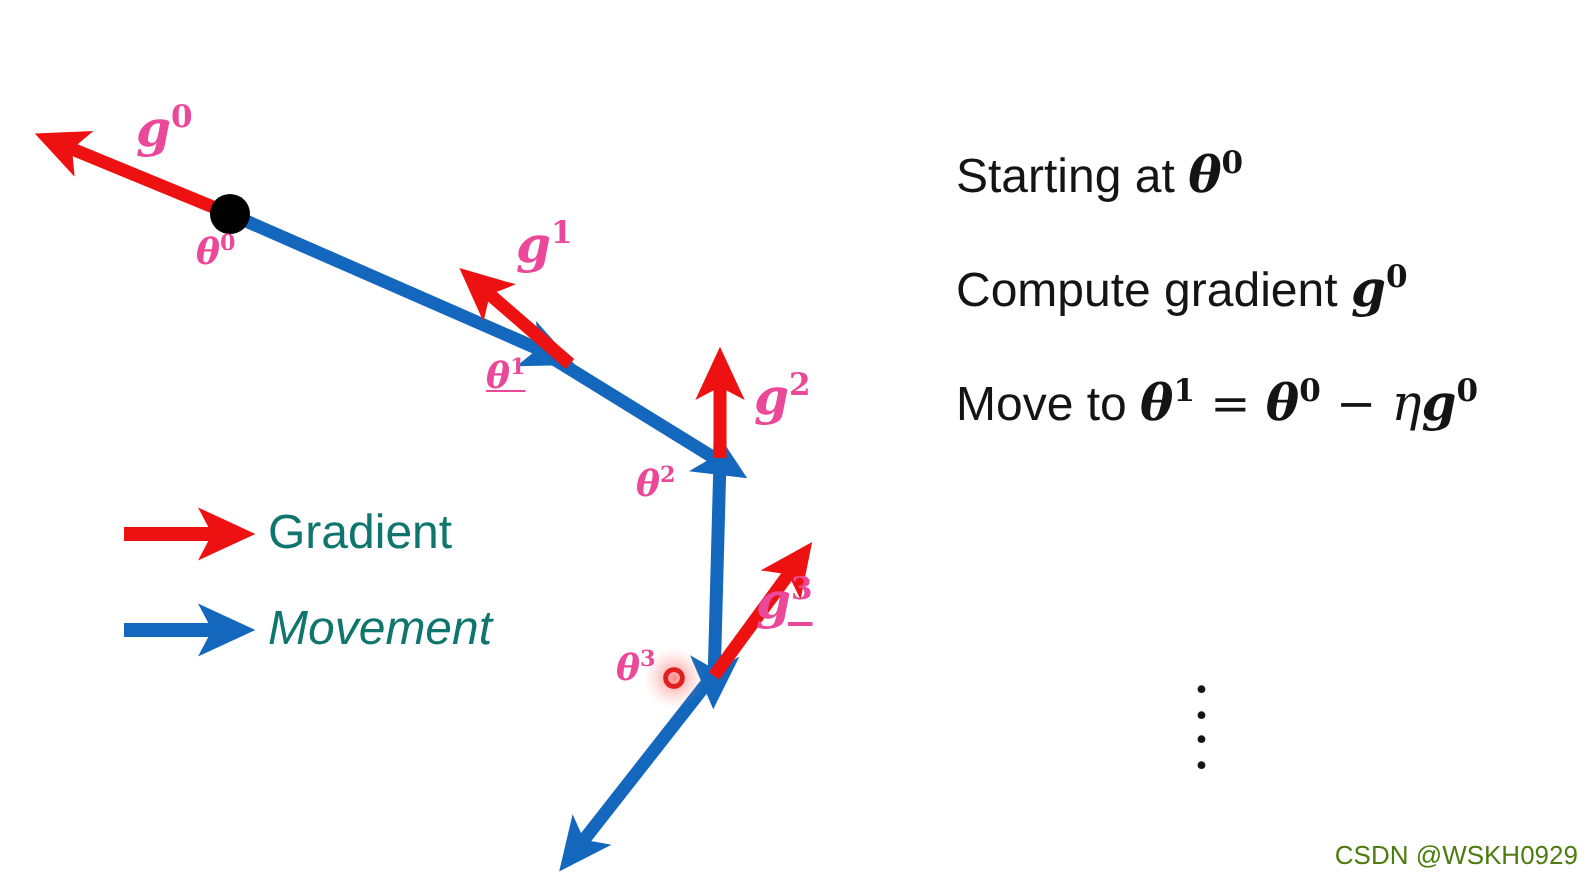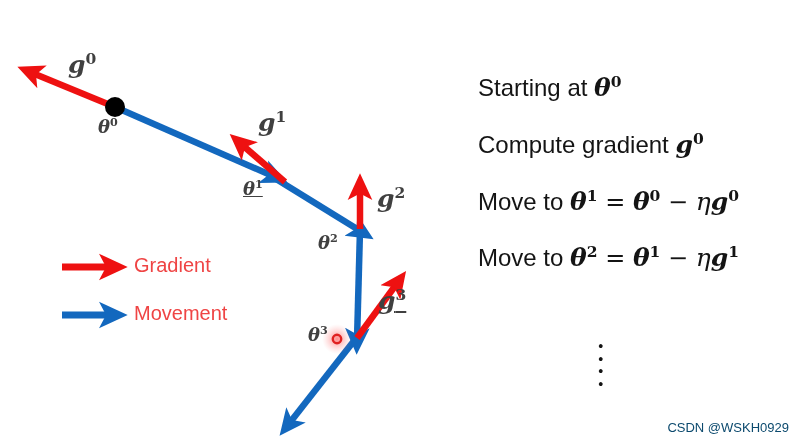--- a/index.html
+++ b/index.html
@@ -20,39 +20,39 @@
     left: 0;
     top: 0;
     width: 797px;
     height: 441px;
   }
   .math-label {
     position: absolute;
     font-family: "DejaVu Serif", serif;
     font-style: italic;
     font-weight: bold;
-    color: #404040;
+    color: #ec4899;
     white-space: nowrap;
     line-height: 1;
   }
   .math-label sup {
     font-size: 0.62em;
     font-style: normal;
     font-weight: bold;
     vertical-align: super;
     line-height: 0;
   }
   .theta-label { font-size: 18px; }
   .g-label { font-size: 25px; }
 
   .legend-text {
     position: absolute;
     font-family: "Liberation Sans", sans-serif;
-    font-size: 20px;
-    color: #ef4444;
+    font-size: 24px;
+    color: #0f766e;
     white-space: nowrap;
     line-height: 1;
   }
 
   .steps {
     position: absolute;
     left: 478px;
     top: 46px;
     width: 310px;
   }
@@ -99,21 +99,21 @@
     letter-spacing: 0;
     line-height: 0.42;
     text-align: center;
   }
   .watermark {
     position: absolute;
     right: 8px;
     bottom: 6px;
     font-family: "Liberation Sans", sans-serif;
     font-size: 13px;
-    color: #0c4a6e;
+    color: #4d7c0f;
     white-space: nowrap;
   }
 </style>
 </head>
 <body>
 
 <div id="page">
 
   <svg id="diagram-svg" viewBox="0 0 797 441">
     <defs>
@@ -176,27 +176,26 @@
     <span>g</span><sup>1</sup>
   </div>
   <div class="math-label g-label" style="left:377px; top:186px;">
     <span>g</span><sup>2</sup>
   </div>
   <div class="math-label g-label" style="left:378px; top:288px;text-decoration:underline;">
     <span>g</span><sup>3</sup>
   </div>
 
   <div class="legend-text" style="left:134px; top:255px;">Gradient</div>
-  <div class="legend-text" style="left:134px; top:303px;">Movement</div>
+  <div class="legend-text" style="left:134px; top:303px;font-style:italic;">Movement</div>
 
   <div class="steps">
       <div class="step-line"><span>Starting at </span><span class="mj">θ<sup>0</sup></span></div>
       <div class="step-line"><span>Compute gradient </span><span class="mj">g<sup>0</sup></span></div>
       <div class="step-line"><span>Move to </span><span class="mj">θ<sup>1</sup></span><span class="op"> = </span><span class="mj">θ<sup>0</sup></span><span class="op"> − </span><span class="eta">η</span><span class="mj">g<sup>0</sup></span></div>
-      <div class="step-line"><span>Move to </span><span class="mj">θ<sup>2</sup></span><span class="op"> = </span><span class="mj">θ<sup>1</sup></span><span class="op"> − </span><span class="eta">η</span><span class="mj">g<sup>1</sup></span></div>
     </div>
 
   <div class="vdots">
     <div>·</div>
       <div>·</div>
       <div>·</div>
       <div>·</div>
   </div>
 
   <div class="watermark">CSDN @WSKH0929</div>

